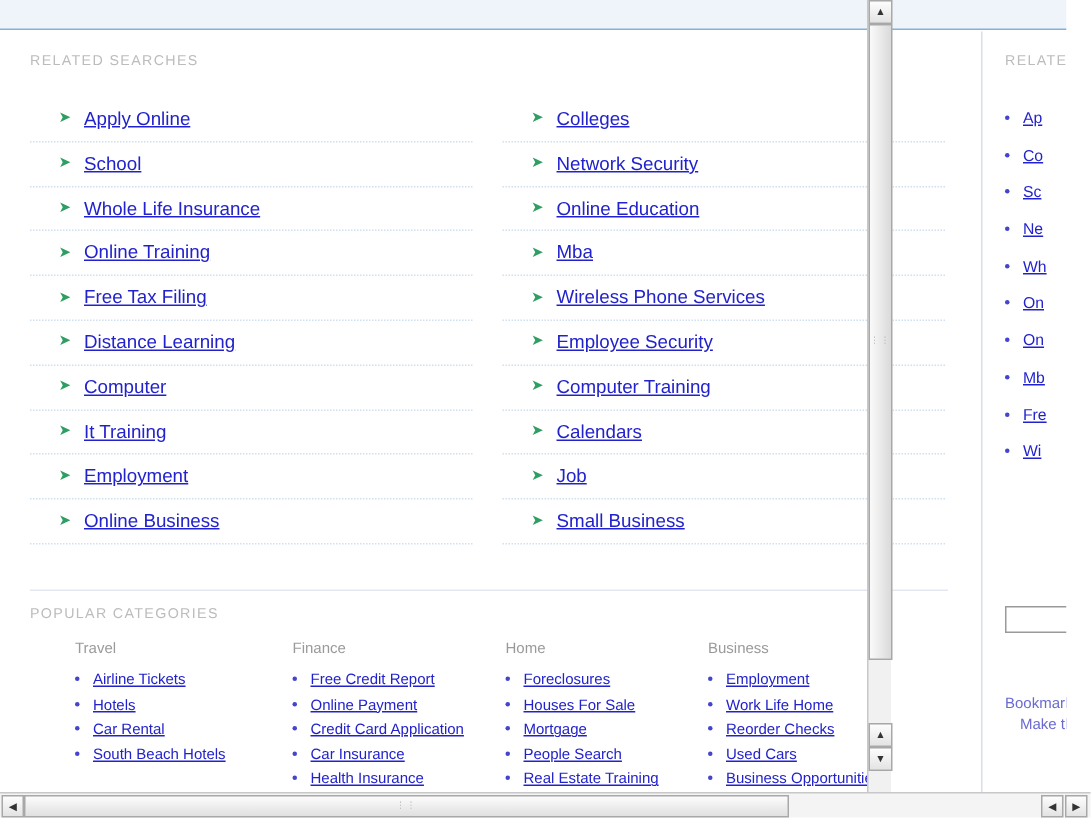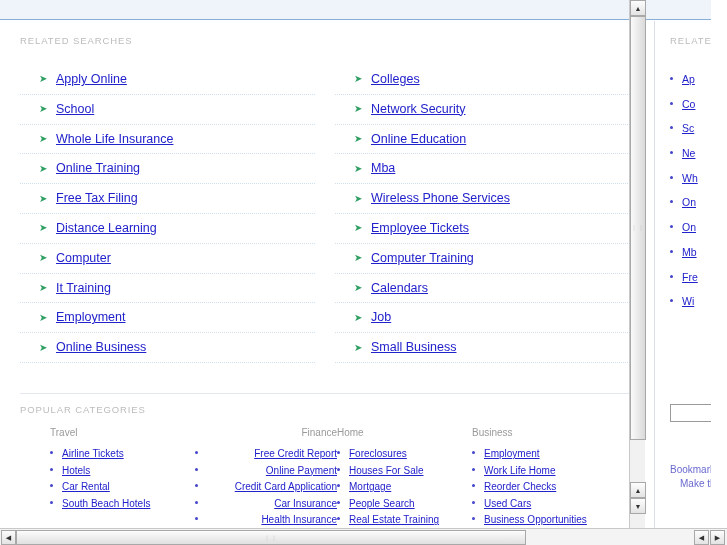--- a/index.html
+++ b/index.html
@@ -12,21 +12,21 @@
     overflow: hidden;
     background: #ffffff;
     font-family: "Liberation Sans", sans-serif;
     font-size: 11px;
     color: #333;
   }
 
   
   #viewport {
     position: relative;
-    width: 645px;
+    width: 594px;
     height: 545px;
     background: #ffffff;
   }
 
   
   #page {
     position: absolute;
     left: 0;
     top: 0;
     width: 711px;
@@ -137,21 +137,21 @@
     position: absolute;
     left: 50px;
     top: 406px;
     width: 600px;
     display: flex;
   }
   .cat-col {
     width: 137px;
   }
   .cat-col:nth-child(1) { width: 145px; }
-  .cat-col:nth-child(2) { width: 142px; text-align: right; }
+  .cat-col:nth-child(2) { width: 142px; }
   .cat-col:nth-child(3) { width: 135px; }
   .cat-heading {
     color: #9a9a9a;
     font-size: 10px;
     margin-bottom: 7px;
     font-family: "Liberation Sans", sans-serif;
     white-space: nowrap;
   }
   .cat-item {
     position: relative;
@@ -390,21 +390,21 @@
           <div class="rel-item">
             <span class="rel-arrow">➤</span>
             <span class="rel-link">Mba</span>
           </div>
           <div class="rel-item">
             <span class="rel-arrow">➤</span>
             <span class="rel-link">Wireless Phone Services</span>
           </div>
           <div class="rel-item">
             <span class="rel-arrow">➤</span>
-            <span class="rel-link">Employee Tickets</span>
+            <span class="rel-link">Employee Security</span>
           </div>
           <div class="rel-item">
             <span class="rel-arrow">➤</span>
             <span class="rel-link">Computer Training</span>
           </div>
           <div class="rel-item">
             <span class="rel-arrow">➤</span>
             <span class="rel-link">Calendars</span>
           </div>
           <div class="rel-item">

